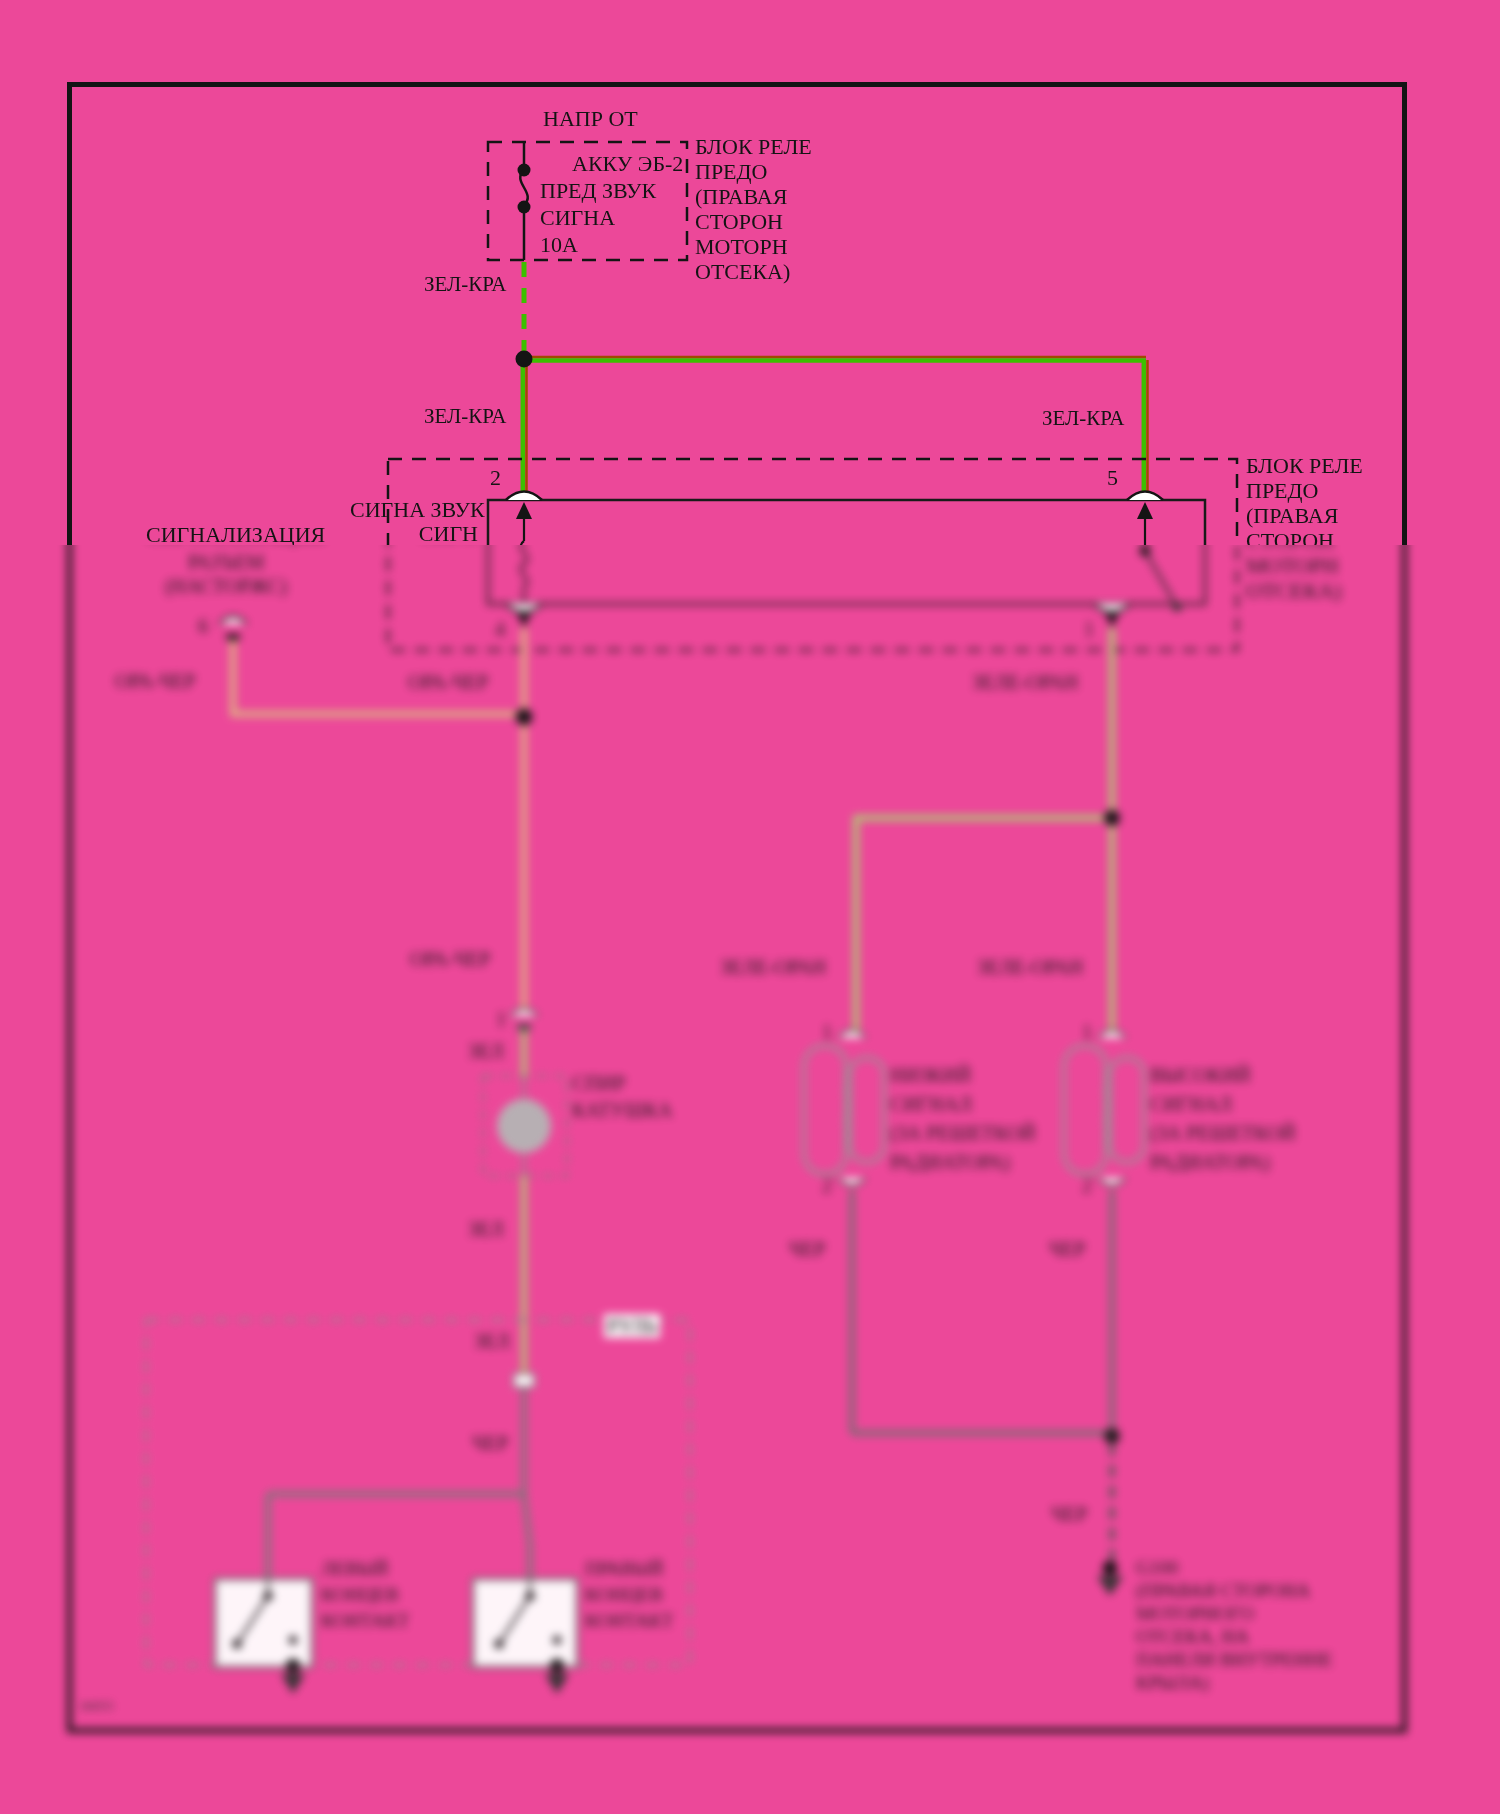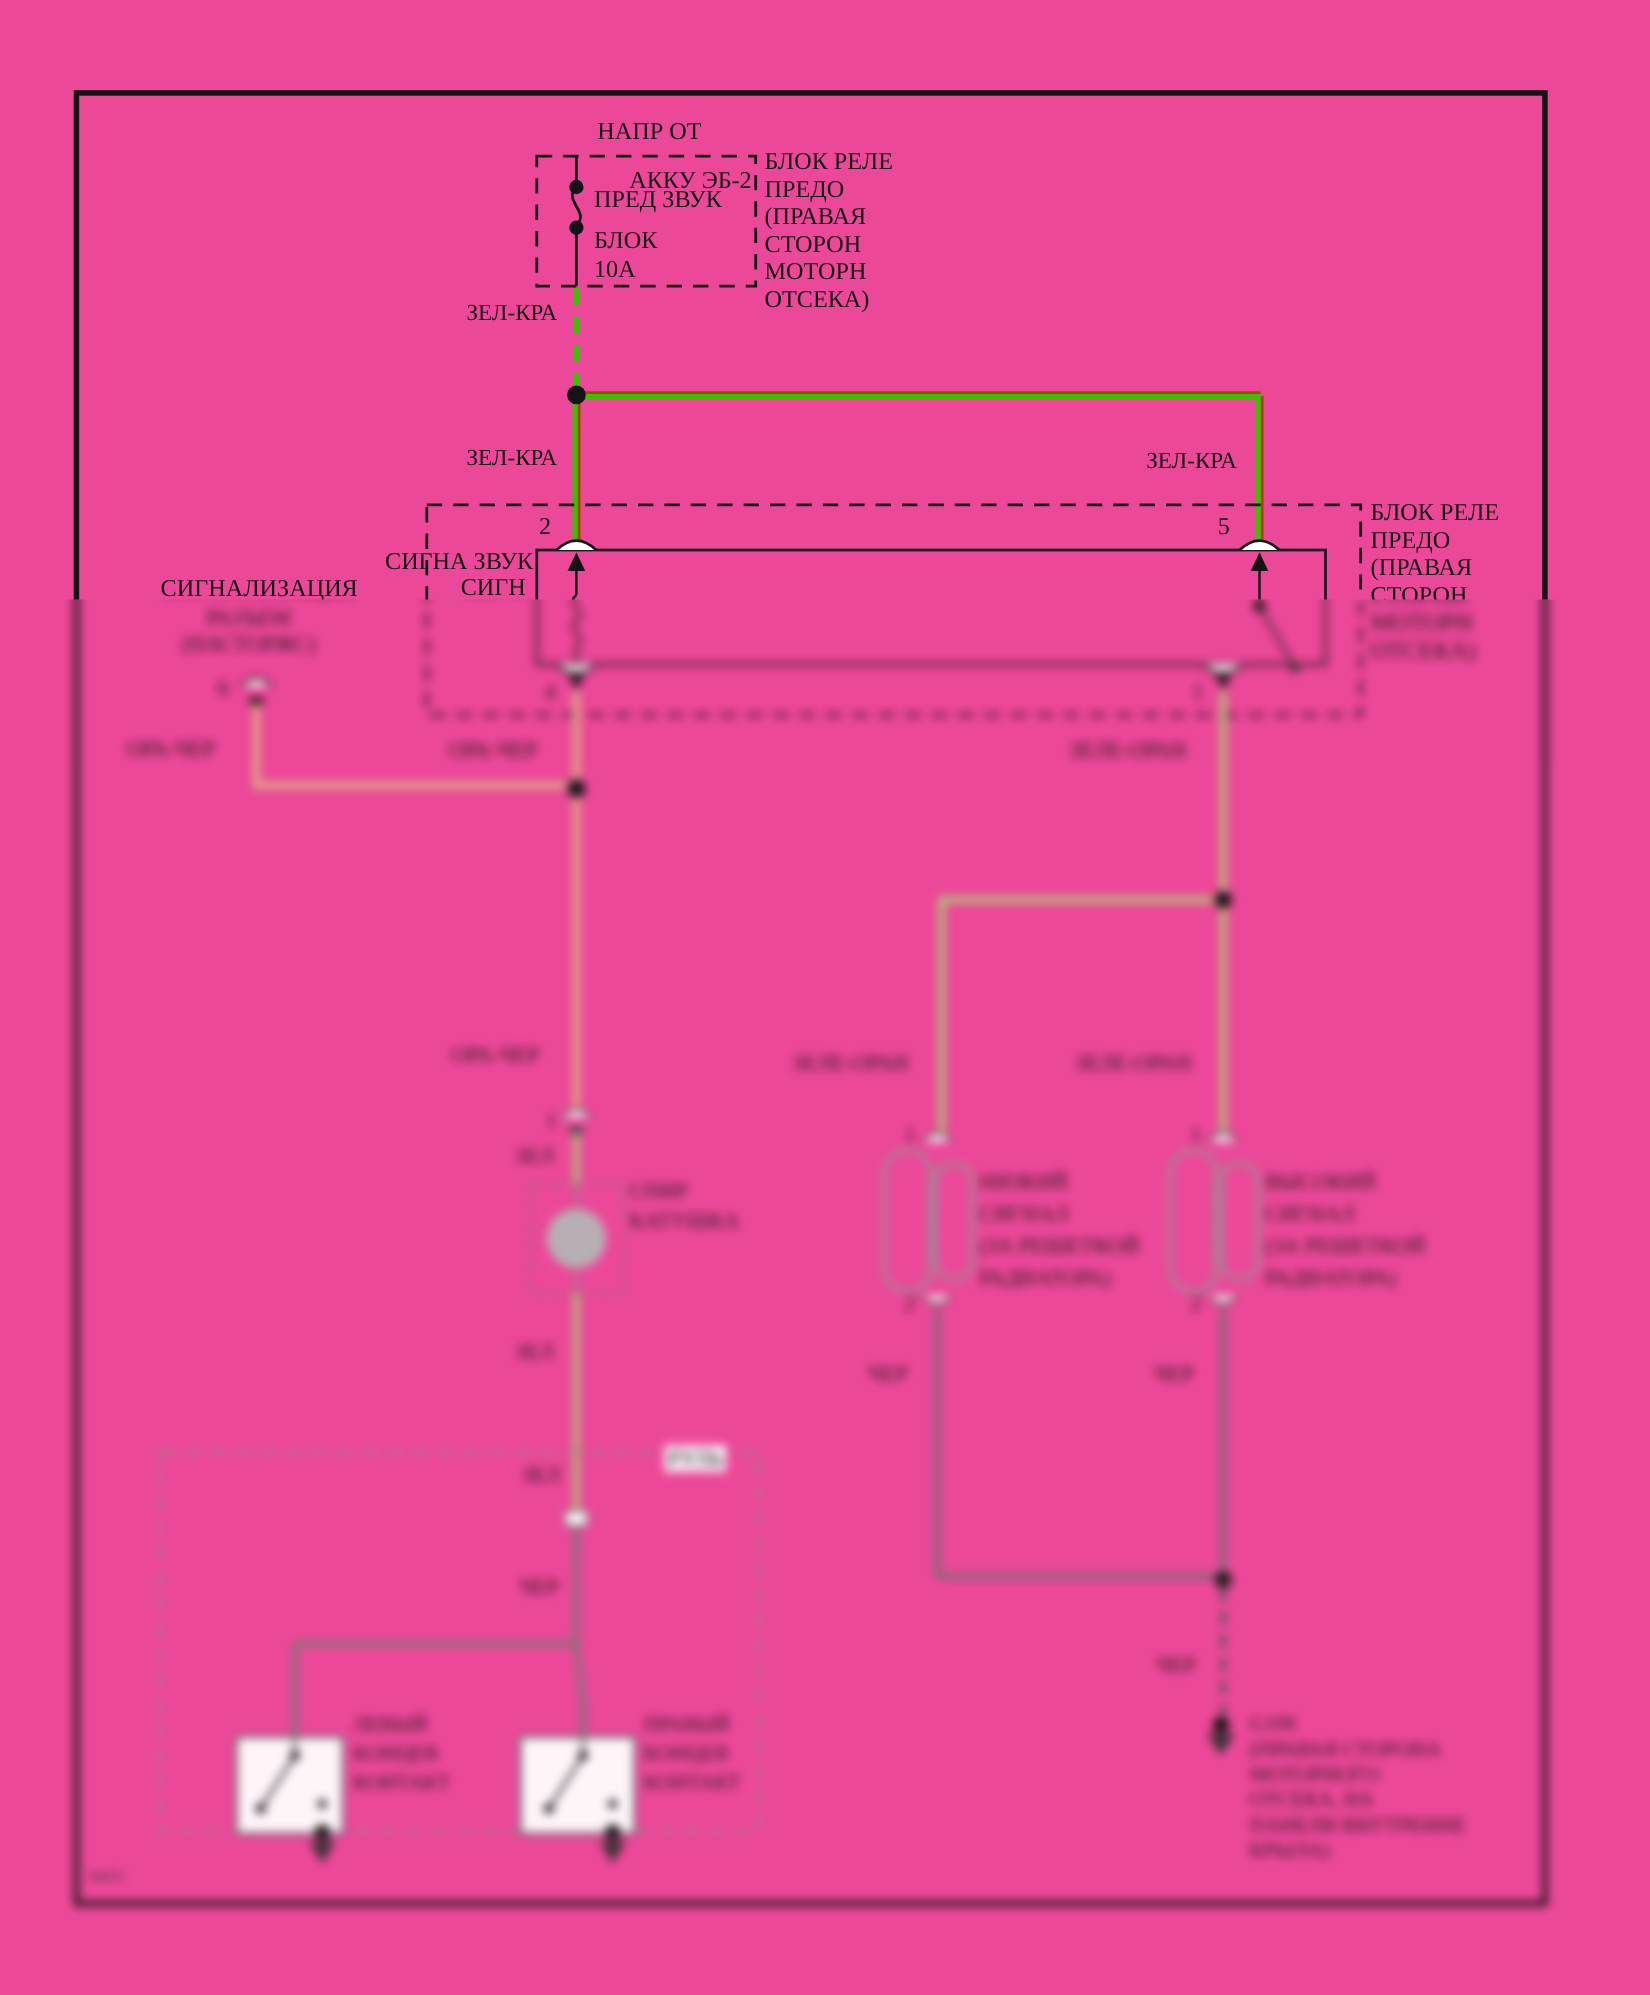--- a/index.html
+++ b/index.html
@@ -156,22 +156,22 @@
         <circle cx="557" cy="1640" r="4.5" fill="#3a3a3a"></circle>
         <circle cx="557" cy="1666" r="7.5" fill="#1d1d1d"></circle>
         <polygon points="557,1694 545,1674 569,1674" fill="#333333"></polygon>
       </g>
     </svg>
 
     <div class="t" style="left:543px;top:106px;">НАПР ОТ</div>
 
     <div>
       <div class="t" style="left:572px;top:151px;">АККУ ЭБ-2</div>
-      <div class="t" style="left:540px;top:168px;">ПРЕД ЗВУК</div>
-      <div class="t" style="left:540px;top:205px;">БЛОК</div>
+      <div class="t" style="left:540px;top:178px;">ПРЕД ЗВУК</div>
+      <div class="t" style="left:540px;top:205px;">СИГНА</div>
       <div class="t" style="left:540px;top:232px;">10А</div>
     </div>
 
     <div>
       <div class="t" style="left:695px;top:134px;">БЛОК РЕЛЕ</div>
       <div class="t" style="left:695px;top:159px;">ПРЕДО</div>
       <div class="t" style="left:695px;top:184px;">(ПРАВАЯ</div>
       <div class="t" style="left:695px;top:209px;">СТОРОН</div>
       <div class="t" style="left:695px;top:234px;">МОТОРН</div>
       <div class="t" style="left:695px;top:259px;">ОТСЕКА)</div>

